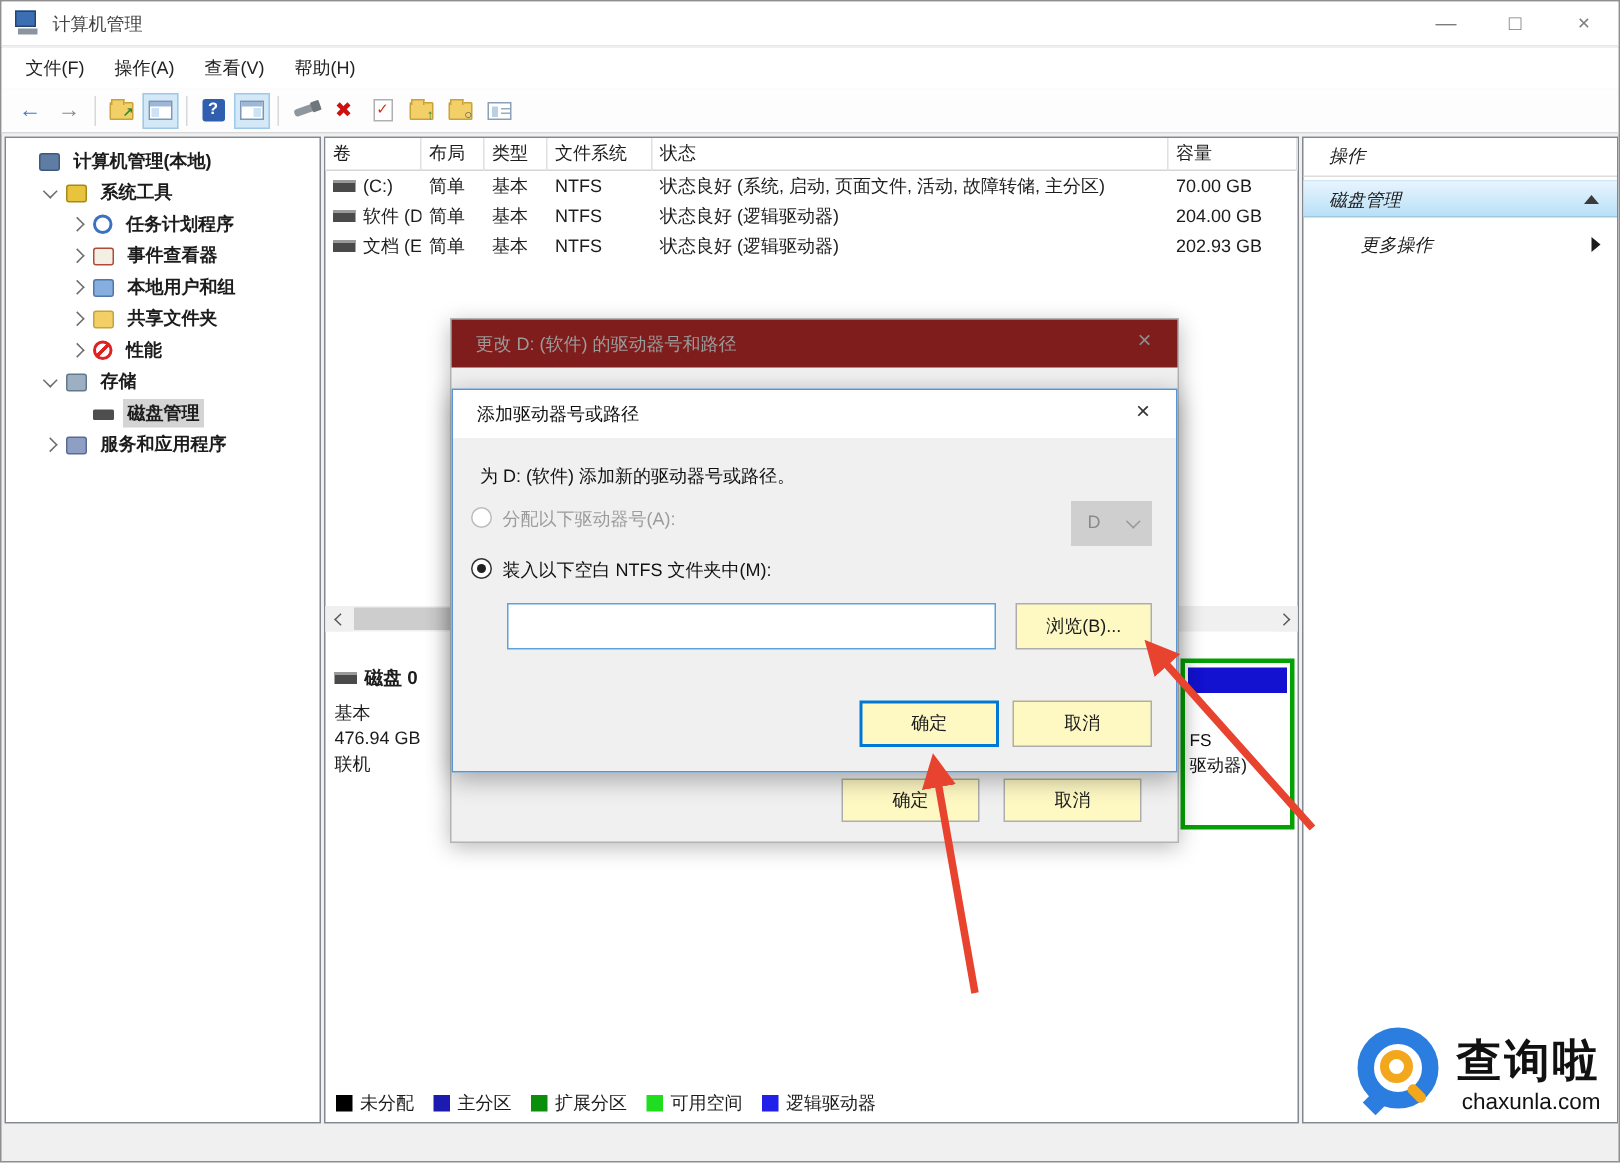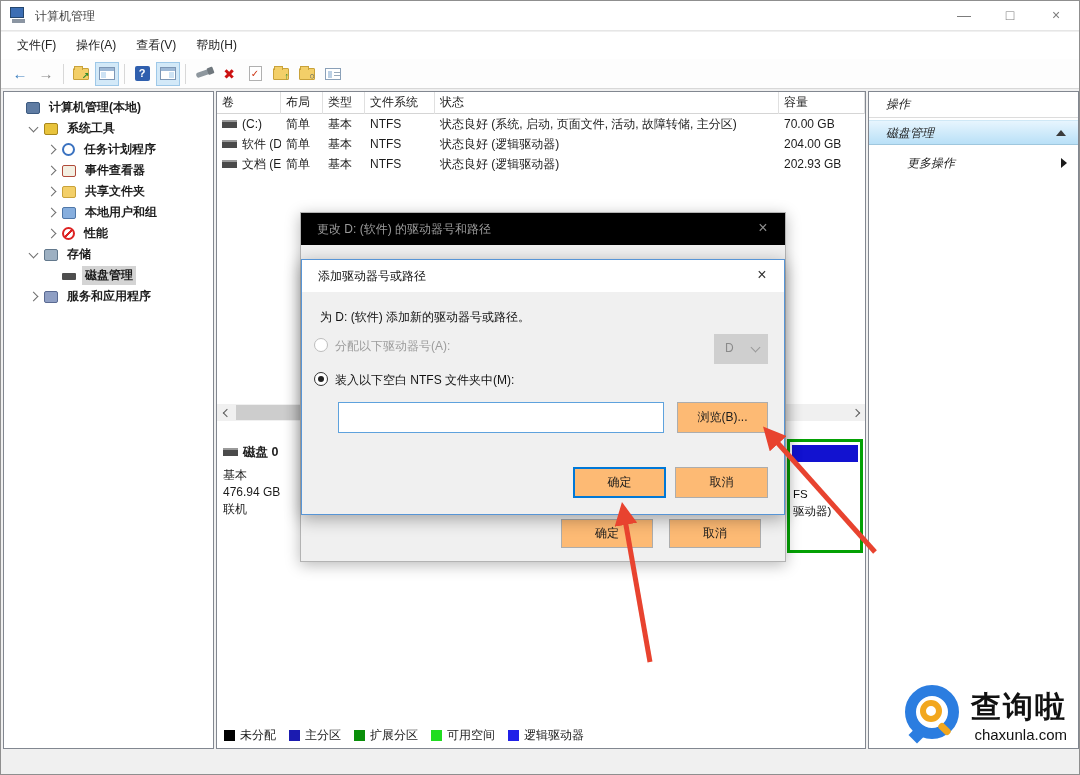--- a/index.html
+++ b/index.html
@@ -120,28 +120,28 @@
   .tri-up { position:absolute; right:12px; top:9px; width:0; height:0;
             border-left:5px solid transparent; border-right:5px solid transparent; border-bottom:6px solid #3b3b3b; }
   #act-more { height:24px; line-height:24px; padding-left:38px; margin-top:6px; position:relative; }
   .tri-right { position:absolute; right:11px; top:7px; width:0; height:0;
                border-top:5px solid transparent; border-bottom:5px solid transparent; border-left:6px solid #1a1a1a; }
 
   
   .dialog { position:absolute; background:#f0f0f0; }
   #dlg1 { left:299px; top:211px; width:486px; height:350px; border:1px solid #b3b3b3;
           box-shadow:0 3px 14px rgba(0,0,0,.28); }
-  #dlg1 .dlg-title { background:#000000; height:32px; line-height:32px; padding-left:16px; color:#9b9b9b; }
+  #dlg1 .dlg-title { background:#7f1d1d; height:32px; line-height:32px; padding-left:16px; color:#9b9b9b; }
   #dlg2 { left:300px; top:258px; width:484px; height:256px; border:1px solid #5795d6;
           box-shadow:0 4px 16px rgba(0,0,0,.33); }
   #dlg2 .dlg-title { background:#fff; height:32px; line-height:32px; padding-left:16px; color:#111; }
   .dlg-close { position:absolute; right:0; top:0; width:44px; height:32px; text-align:center;
                line-height:30px; font-size:16px; color:#8d8d8d; }
   #dlg2 .dlg-close { color:#333; }
-  .btn { position:absolute; background:#fdba74; border:1px solid #adadad; text-align:center; color:#1c1c1c; }
+  .btn { position:absolute; background:#fef9c3; border:1px solid #adadad; text-align:center; color:#1c1c1c; }
   #dlg1-ok     { left:260px; top:306px; width:92px; height:29px; line-height:27px; }
   #dlg1-cancel { left:368px; top:306px; width:92px; height:29px; line-height:27px; }
   #dlg2-msg { position:absolute; left:18px; top:49px; color:#111; }
   .radio-row { position:absolute; left:12px; display:flex; align-items:flex-start; }
   .radio { width:14px; height:14px; border-radius:50%; background:#fff; margin-right:7px; flex:none; }
   .radio.off { border:1px solid #bdbdbd; }
   .radio.on { border:1px solid #333; position:relative; }
   .radio.on:before { content:""; position:absolute; left:3px; top:3px; width:6px; height:6px; border-radius:50%; background:#222; }
   #row-assign { top:78px; color:#9c9c9c; }
   #row-mount { top:112px; color:#111; }
@@ -258,27 +258,27 @@
         <span class="tree-ico ti-clock"></span>
         <span class="lbl">任务计划程序</span>
       </div>
       <div class="tree-row" style="padding-left: 40px;">
         <span class="chev right"></span>
         <span class="tree-ico ti-log"></span>
         <span class="lbl">事件查看器</span>
       </div>
       <div class="tree-row" style="padding-left: 40px;">
         <span class="chev right"></span>
+        <span class="tree-ico ti-users"></span>
+        <span class="lbl">本地用户和组</span>
+      </div>
+      <div class="tree-row" style="padding-left: 40px;">
+        <span class="chev right"></span>
         <span class="tree-ico ti-shared-folder"></span>
         <span class="lbl">共享文件夹</span>
-      </div>
-      <div class="tree-row" style="padding-left: 40px;">
-        <span class="chev right"></span>
-        <span class="tree-ico ti-users"></span>
-        <span class="lbl">本地用户和组</span>
       </div>
       <div class="tree-row" style="padding-left: 40px;">
         <span class="chev right"></span>
         <span class="tree-ico ti-performance"></span>
         <span class="lbl">性能</span>
       </div>
       <div class="tree-row" style="padding-left: 22px;">
         <span class="chev down"></span>
         <span class="tree-ico ti-storage"></span>
         <span class="lbl">存储</span>

